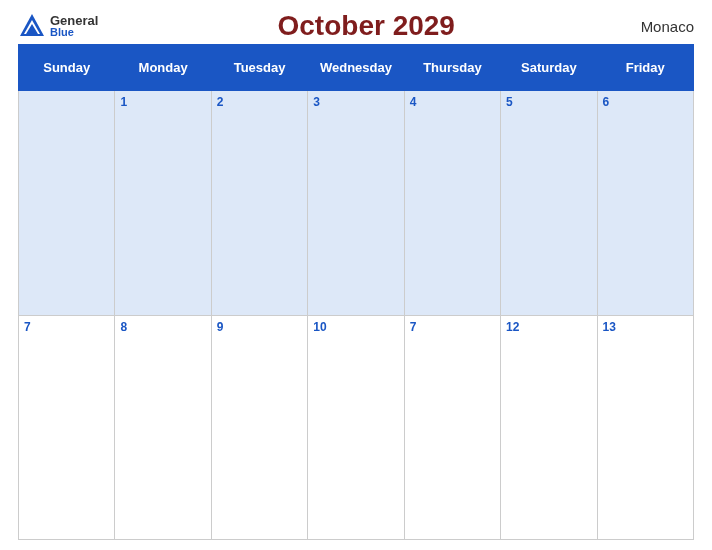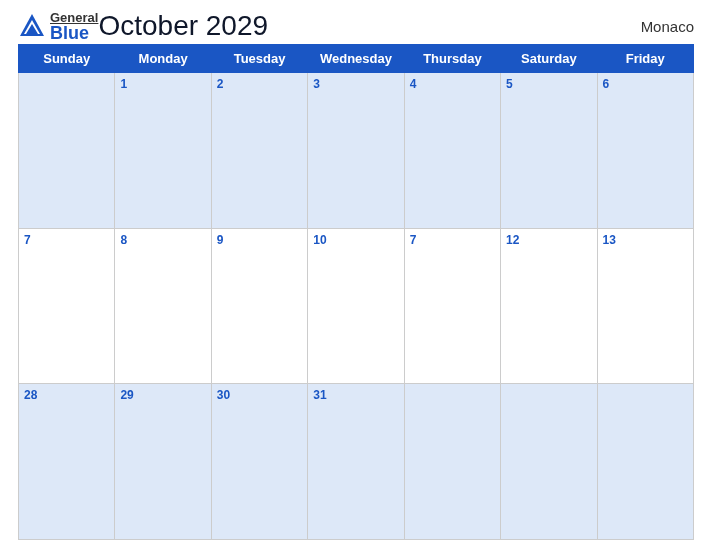--- a/index.html
+++ b/index.html
@@ -31,39 +31,38 @@
     .logo-text {
       display: flex;
       flex-direction: column;
       line-height: 1;
     }
 
     .logo-general {
       font-size: 13px;
       font-weight: bold;
       color: #333;
-      text-decoration: underline;
     }
 
     .logo-blue {
-      font-size: 18px;
+      font-size: 11px;
       font-weight: bold;
       color: #1a56c4;
     }
 
     .logo-icon {
       width: 28px;
       height: 28px;
     }
 
     .title {
       font-size: 28px;
-      font-weight: normal;
-      color: #0f172a;
-      text-align: left;
+      font-weight: bold;
+      color: #7f1d1d;
+      text-align: center;
       flex: 1;
     }
 
     .country {
       font-size: 15px;
       color: #333;
       min-width: 60px;
       text-align: right;
     }
 
@@ -72,21 +71,21 @@
       border-collapse: collapse;
       flex: 1;
     }
 
     .calendar th {
       background-color: #1a56c4;
       color: #fff;
       font-size: 13px;
       font-weight: bold;
       text-align: center;
-      padding: 6px 2px;
+      padding: 15px 2px;
       border: 1px solid #1a56c4;
     }
 
     .calendar td {
       border: 1px solid #ccc;
       vertical-align: top;
       width: calc(100% / 7);
       height: 72px;
       padding: 3px 5px;
       font-size: 13px;
@@ -160,23 +159,14 @@
       </tr>
       <tr>
         <td><span class="day-num">7</span></td>
         <td><span class="day-num">8</span></td>
         <td><span class="day-num">9</span></td>
         <td><span class="day-num">10</span></td>
         <td><span class="day-num">7</span></td>
         <td><span class="day-num">12</span></td>
         <td><span class="day-num">13</span></td>
       </tr>
-      <tr>
-        <td><span class="day-num">28</span></td>
-        <td><span class="day-num">29</span></td>
-        <td><span class="day-num">30</span></td>
-        <td><span class="day-num">31</span></td>
-        <td></td>
-        <td></td>
-        <td></td>
-      </tr>
     </tbody>
 </table>
 
 </body></html>

